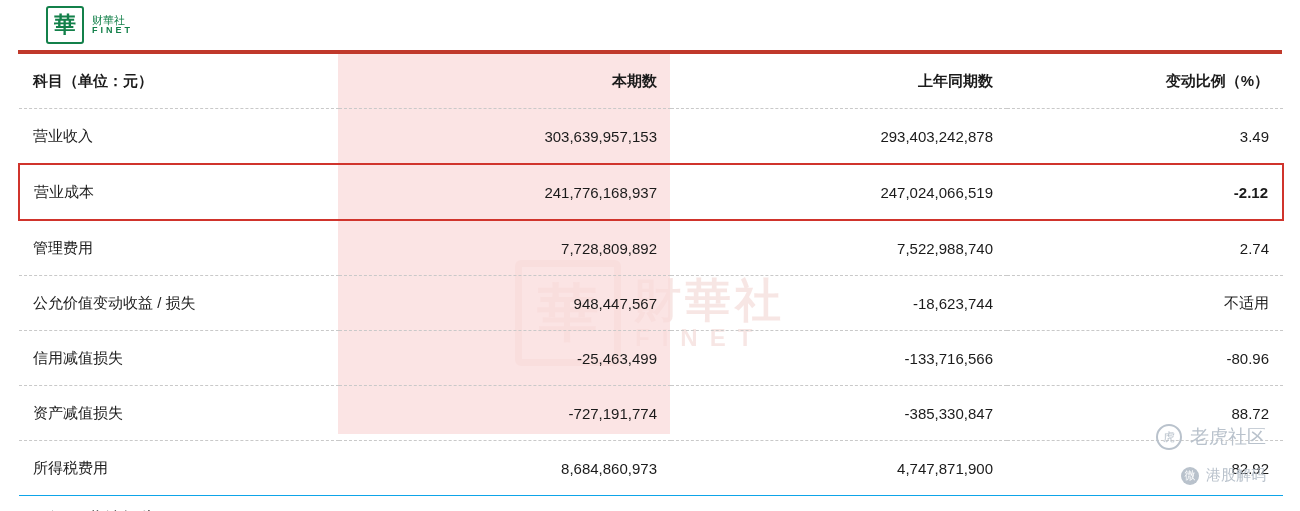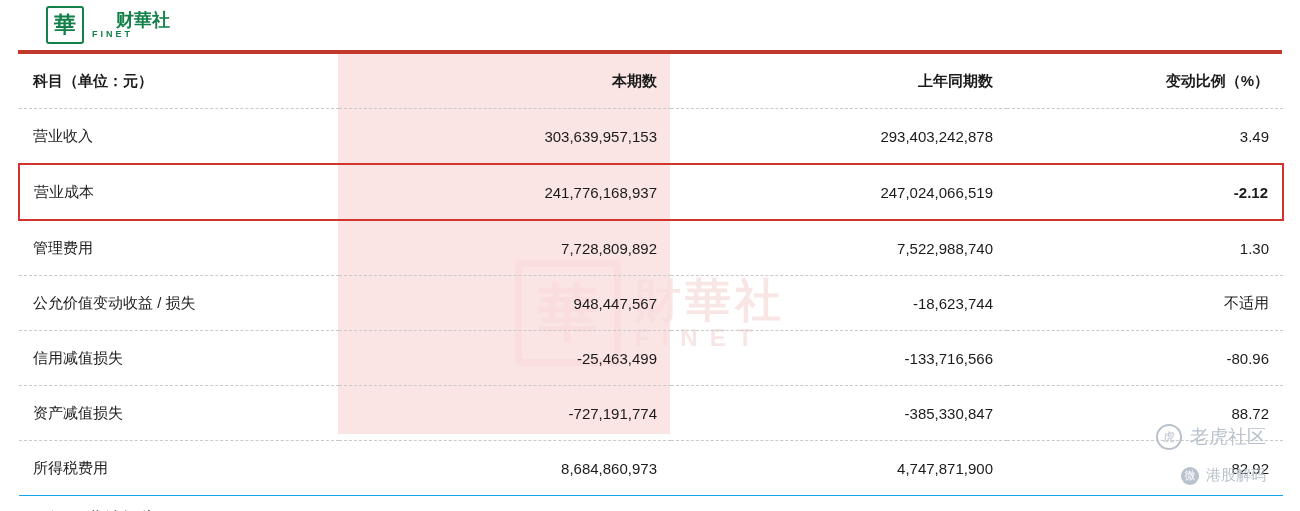--- a/index.html
+++ b/index.html
@@ -43,25 +43,24 @@
     line-height: 1;
     font-family: "DejaVu Sans", sans-serif;
   }
   .logo-text {
     display: flex;
     flex-direction: column;
     justify-content: center;
     line-height: 1.05;
   }
   .logo-cn {
-    font-size: 18px;
-    font-weight: bold;
+    font-size: 11px;
+    font-weight: normal;
     color: #13804a;
     letter-spacing: 0px;
-    margin-left: 24px;
   }
   .logo-en {
     font-size: 9px;
     font-weight: bold;
     color: #13804a;
     letter-spacing: 3px;
   }
 
   
   .table-card {
@@ -278,21 +277,21 @@
       <tr class="highlight">
         <td class="ta-l">营业成本</td>
         <td class="ta-r">241,776,168,937</td>
         <td class="ta-r">247,024,066,519</td>
         <td class="ta-r">-2.12</td>
       </tr>
       <tr>
         <td class="ta-l">管理费用</td>
         <td class="ta-r">7,728,809,892</td>
         <td class="ta-r">7,522,988,740</td>
-        <td class="ta-r">1.30</td>
+        <td class="ta-r">2.74</td>
       </tr>
       <tr>
         <td class="ta-l">公允价值变动收益 / 损失</td>
         <td class="ta-r">948,447,567</td>
         <td class="ta-r">-18,623,744</td>
         <td class="ta-r">不适用</td>
       </tr>
       <tr>
         <td class="ta-l">信用减值损失</td>
         <td class="ta-r">-25,463,499</td>

